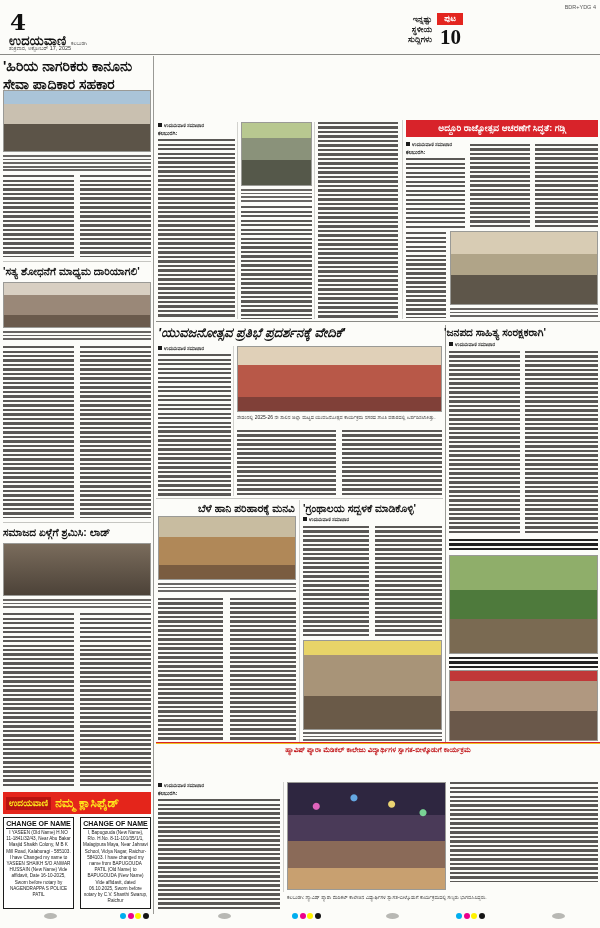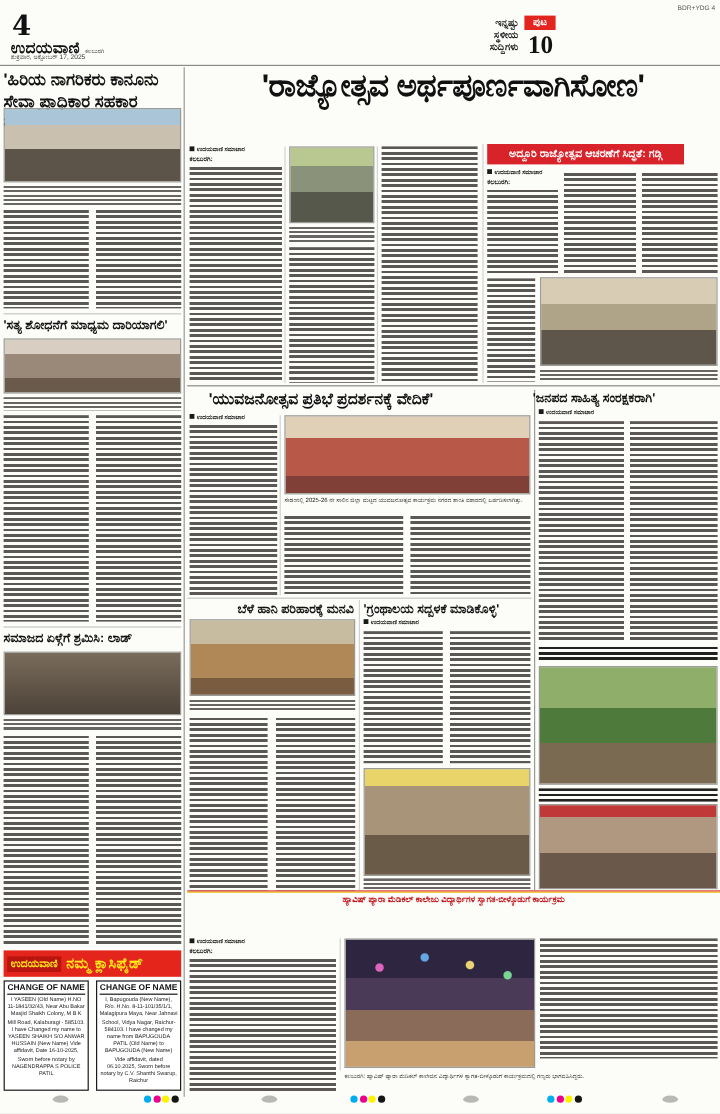--- a/index.html
+++ b/index.html
@@ -111,50 +111,49 @@
 
   <div class="abs classified" style="left:3px;top:817px;width:71px;height:92px;">
     <div class="ctitle">CHANGE OF NAME</div>
     <div class="cbody">I YASEEN (Old Name) H.NO 11-1841/32/43, Near Abu Bakar Masjid Shaikh Colony, M B K Mill Road, Kalaburagi - 585103. I have Changed my name to YASEEN SHAIKH S/O ANWAR HUSSAIN (New Name) Vide affidavit, Date 16-10-2025, Sworn before notary by NAGENDRAPPA S POLICE PATIL</div>
   </div>
   <div class="abs classified" style="left:80px;top:817px;width:71px;height:92px;">
     <div class="ctitle">CHANGE OF NAME</div>
     <div class="cbody">I, Bapugouda (New Name), R/o. H.No. 8-11-101/35/1/1, Malagipura Maya, Near Jahnavi School, Vidya Nagar, Raichur-584103. I have changed my name from BAPUGOUDA PATIL (Old Name) to BAPUGOUDA (New Name) Vide affidavit, dated 06.10.2025, Sworn before notary by C.V. Shanthi Swarup, Raichur</div>
   </div>
 
-  <div class="abs headline-xl" style="left:157px;top:58px;width:441px;">'ರಾಜ್ಯೋತ್ಸವ ಅರ್ಥಪೂರ್ಣವಾಗಿಸೋಣ'</div>
 
   <div class="abs byline" style="left:158px;top:122px;"><span>ಉದಯವಾಣಿ ಸಮಾಚಾರ</span></div>
   <div class="abs dateline" style="left:158px;top:130px;">ಕಲಬುರಗಿ:</div>
   <div class="abs greek" style="left:158px;top:139px;width:77px;height:180px;"></div>
 
   <div class="abs vrule-light" style="left:237px;top:122px;height:197px;"></div>
   <div class="abs photo" style="left:241px;top:122px;width:71px;height:64px;background:linear-gradient(180deg,#b8c890 0 25%,#8a927a 25% 60%,#55584a 60%);"></div>
   <div class="abs greek-cap" style="left:241px;top:189px;width:71px;height:13px;"></div>
   <div class="abs greek" style="left:241px;top:206px;width:71px;height:113px;"></div>
 
   <div class="abs vrule-light" style="left:314px;top:122px;height:197px;"></div>
   <div class="abs greek" style="left:318px;top:122px;width:80px;height:197px;"></div>
   <div class="abs vrule-light" style="left:402px;top:120px;height:199px;"></div>
 
-  <div class="abs redbox" style="left:406px;top:120px;width:164px;height:17px;">
+  <div class="abs redbox" style="left:406px;top:120px;width:192px;height:17px;">
     <span>ಅದ್ದೂರಿ ರಾಜ್ಯೋತ್ಸವ ಆಚರಣೆಗೆ ಸಿದ್ಧತೆ: ಗಡ್ಗಿ</span>
   </div>
   <div class="abs byline" style="left:406px;top:141px;"><span>ಉದಯವಾಣಿ ಸಮಾಚಾರ</span></div>
   <div class="abs dateline" style="left:406px;top:149px;">ಕಲಬುರಗಿ:</div>
   <div class="abs greek" style="left:406px;top:158px;width:59px;height:70px;"></div>
   <div class="abs greek" style="left:470px;top:144px;width:60px;height:84px;"></div>
   <div class="abs greek" style="left:535px;top:144px;width:63px;height:84px;"></div>
   <div class="abs greek" style="left:406px;top:232px;width:40px;height:86px;"></div>
   <div class="abs photo" style="left:450px;top:231px;width:148px;height:74px;background:linear-gradient(180deg,#d8ccb4 0 30%,#b0a488 30% 60%,#5e564a 60%);"></div>
   <div class="abs greek-cap" style="left:450px;top:308px;width:148px;height:10px;"></div>
 
   <div class="abs hrule" style="left:156px;top:321px;width:444px;"></div>
 
-  <div class="abs headline-m" style="left:174px;top:326px;width:284px;">'ಯುವಜನೋತ್ಸವ ಪ್ರತಿಭೆ ಪ್ರದರ್ಶನಕ್ಕೆ ವೇದಿಕೆ'</div>
+  <div class="abs headline-m" style="left:158px;top:326px;width:284px;font-style:italic;">'ಯುವಜನೋತ್ಸವ ಪ್ರತಿಭೆ ಪ್ರದರ್ಶನಕ್ಕೆ ವೇದಿಕೆ'</div>
   <div class="abs byline" style="left:158px;top:345px;"><span>ಉದಯವಾಣಿ ಸಮಾಚಾರ</span></div>
   <div class="abs greek" style="left:158px;top:354px;width:73px;height:142px;"></div>
   <div class="abs vrule-light" style="left:233px;top:346px;height:150px;"></div>
   <div class="abs photo" style="left:237px;top:346px;width:205px;height:66px;background:linear-gradient(180deg,#e0d0b8 0 28%,#b85848 28% 78%,#804038 78%);"></div>
   <div class="abs caption" style="left:237px;top:414px;width:205px;">ಸೇಡಂನಲ್ಲಿ 2025-26 ನೇ ಸಾಲಿನ ಜಿಲ್ಲಾ ಮಟ್ಟದ ಯುವಜನೋತ್ಸವ ಕಾರ್ಯಕ್ರಮ ನಗರದ ಶಾಂತಿ ವಠಾರದಲ್ಲಿ ಏರ್ಪಡಿಸಲಾಗಿತ್ತು.</div>
   <div class="abs greek" style="left:237px;top:430px;width:99px;height:66px;"></div>
   <div class="abs greek" style="left:342px;top:430px;width:100px;height:66px;"></div>
   <div class="abs hrule-light" style="left:156px;top:498px;width:287px;"></div>
 
   <div class="abs headline-xs" style="left:158px;top:502px;width:138px;padding-left:40px;">ಬೆಳೆ ಹಾನಿ ಪರಿಹಾರಕ್ಕೆ ಮನವಿ</div>

